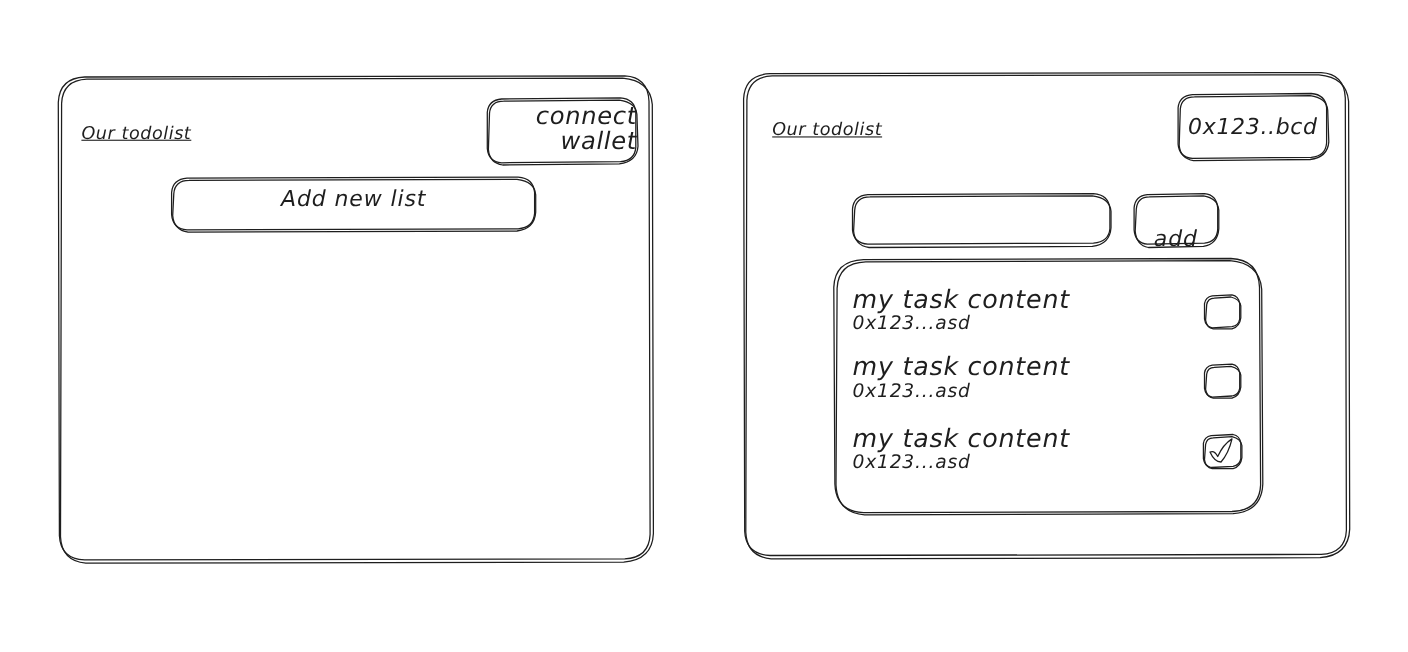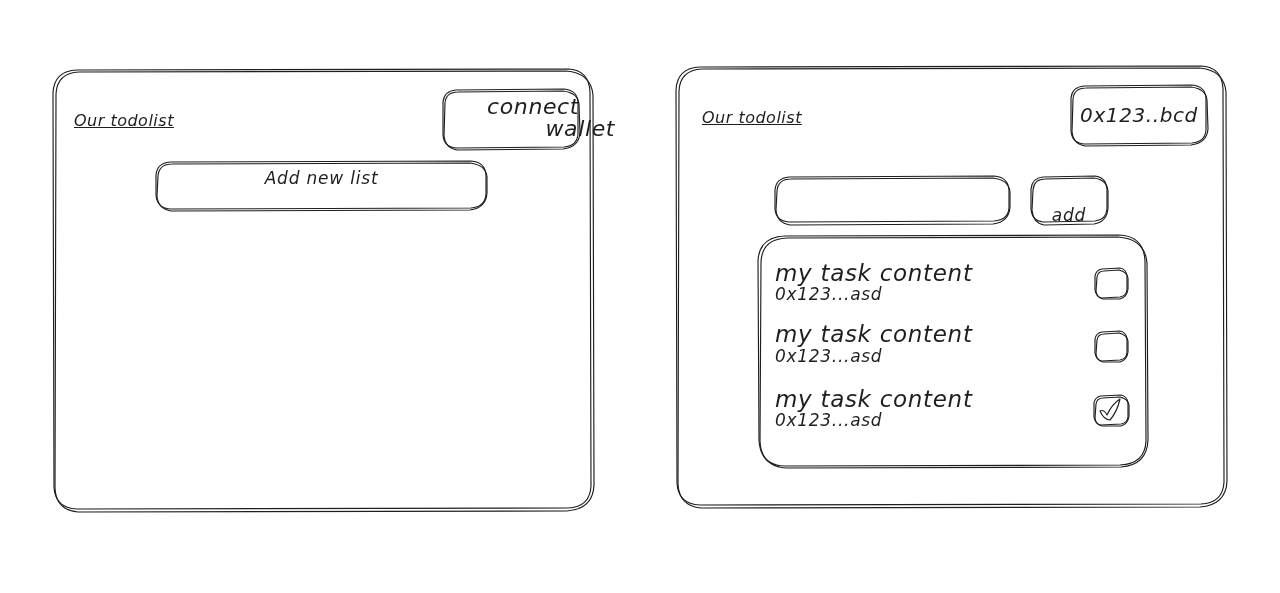--- a/index.html
+++ b/index.html
@@ -54,21 +54,21 @@
     text-align: right;
     letter-spacing: 0.6px;
     line-height: 1.28;
   }
   .chip-label {
     font-size: 20px;
     text-align: center;
     letter-spacing: 0.6px;
   }
   .field-label {
-    font-size: 17px;
+    font-size: 20px;
     text-align: center;
     letter-spacing: 0.8px;
   }
   .task-line-1 {
     font-size: 23px;
     letter-spacing: 0.7px;
   }
   .task-line-2 {
     font-size: 17px;
     letter-spacing: 0.7px;
@@ -140,21 +140,21 @@
       <path d="M 1101 396 L 1121 395 Q 1127 396 1128 403 L 1128 417 Q 1127 423 1121 424 L 1101 425 Q 1095 424 1094 417 L 1094 403 Q 1095 397 1101 396 Z" stroke-width="2.4"></path>
       <path d="M 1103 398 L 1120 397 Q 1128 399 1129 405 L 1129 416 Q 1128 424 1121 426 L 1102 426 Q 1096 425 1095 418 L 1096 404 Q 1097 398 1103 398" stroke-width="1.5"></path>
       <path d="M 1100 411 Q 1104 409 1107 415 Q 1112 404 1120 399 Q 1117 412 1110 420 Q 1104 420 1100 411 Z" fill="#1e1e1e" stroke="#1e1e1e" stroke-width="2.6"></path>
     </g>
 
   </svg>
 
   <div class="txt panel-title" style="left:74px; top:111px;">Our todolist</div>
 
   <div class="txt btn-label" style="left:443px; top:93px; width:136px;">connect</div>
-  <div class="txt btn-label" style="left:443px; top:115px; width:136px;padding-left:36px;">wallet</div>
+  <div class="txt btn-label" style="left:443px; top:115px; width:136px;">wallet</div>
 
   <div class="txt field-label" style="left:157px; top:168px; width:329px;">Add new list</div>
 
   <div class="txt panel-title" style="left:702px; top:108px;">Our todolist</div>
 
   <div class="txt chip-label" style="left:1071px; top:103px; width:136px;">0x123..bcd</div>
 
 
   <div class="txt field-label" style="left:1031px; top:188px; width:76px;margin-top:17px;">add</div>
 

